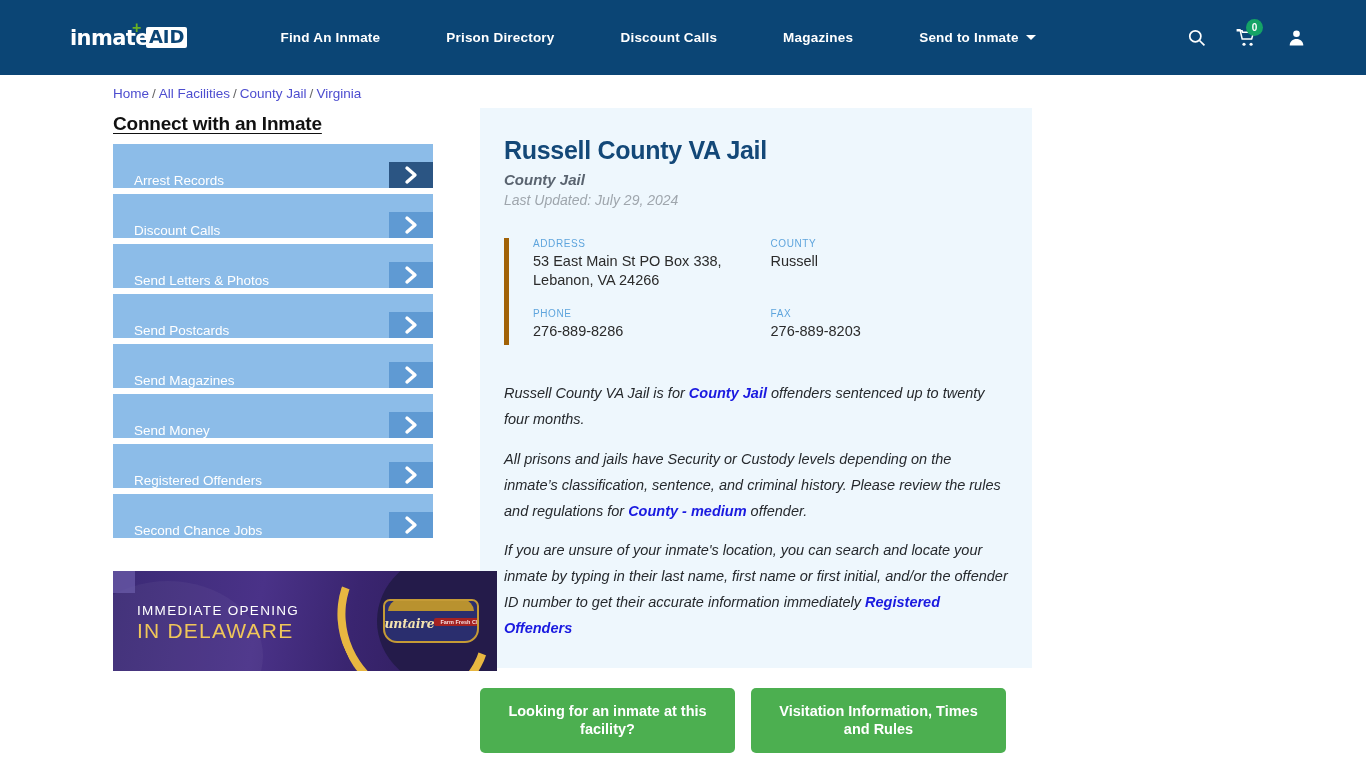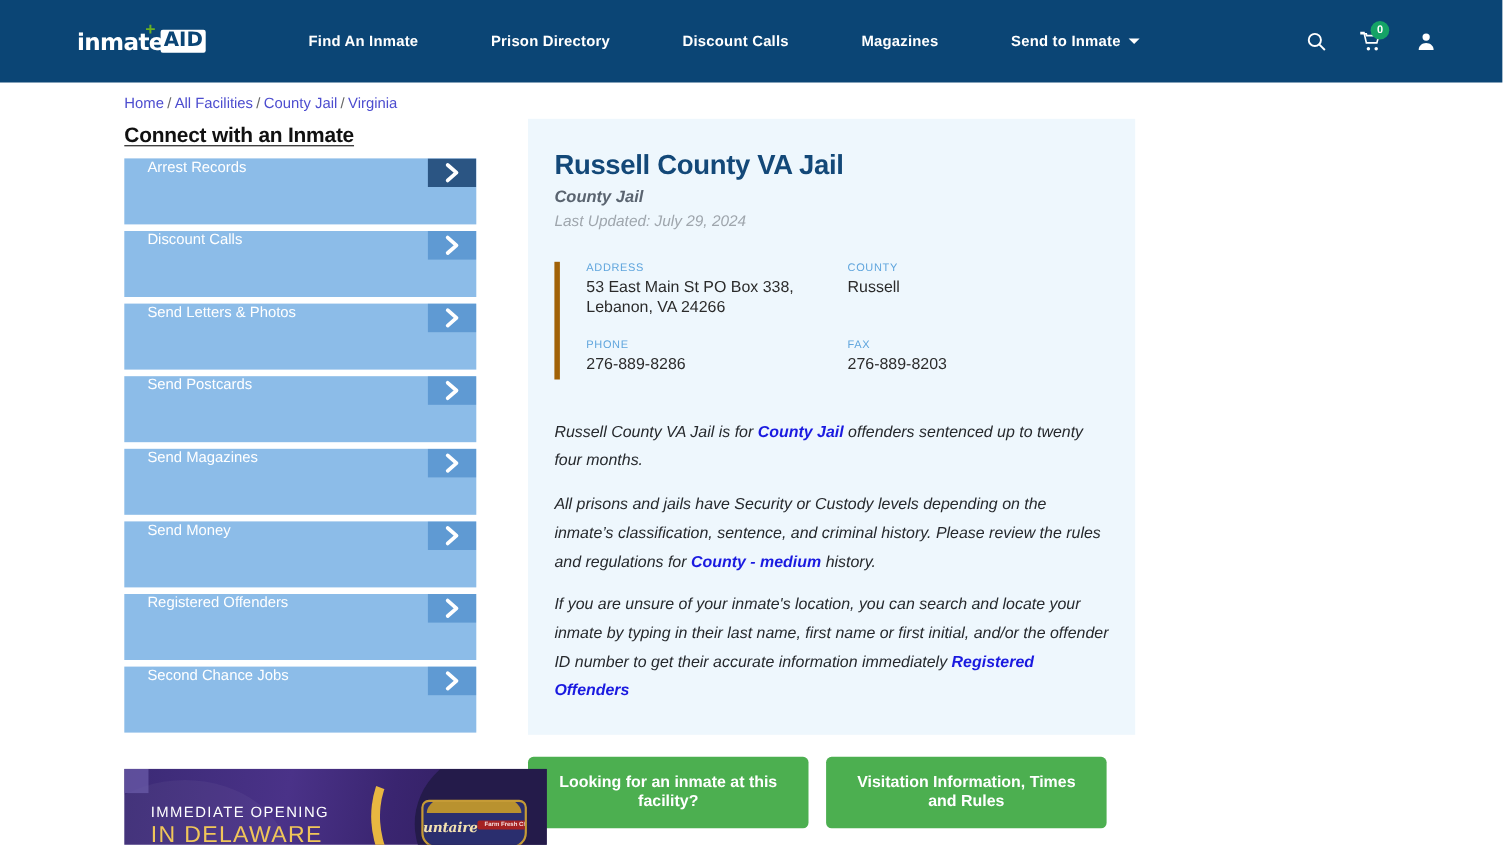--- a/index.html
+++ b/index.html
@@ -120,23 +120,23 @@
     color: #111;
     text-decoration: underline;
     text-underline-offset: 3px;
     margin-bottom: 9px;
     letter-spacing: -0.2px;
   }
 
   .menu { background: #ffffff; }
   .menu-item {
     display: flex;
-    align-items: flex-start;
+    align-items: flex-end;
     background: #8cbce8;
-    height: 60px;
+    height: 44px;
     margin-bottom: 6px;
     cursor: pointer;
     overflow: hidden;
   }
   .menu-item .label {
     flex: 1;
     display: flex;
     align-items: center;
     padding-left: 21px;
     color: #ffffff;
@@ -499,21 +499,21 @@
           <div class="info-value">276-889-8286</div>
         </div>
         <div>
           <div class="info-label">FAX</div>
           <div class="info-value">276-889-8203</div>
         </div>
       </div>
 
       <div class="body-copy">
         <p><span>Russell County VA Jail is for </span><a>County Jail</a><span> offenders sentenced up to twenty four months.</span></p>
-        <p><span>All prisons and jails have Security or Custody levels depending on the inmate’s classification, sentence, and criminal history. Please review the rules and regulations for </span><a>County - medium</a><span> history.</span></p>
+        <p><span>All prisons and jails have Security or Custody levels depending on the inmate’s classification, sentence, and criminal history. Please review the rules and regulations for </span><a>County - medium</a><span> offender.</span></p>
         <p><span>If you are unsure of your inmate's location, you can search and locate your inmate by typing in their last name, first name or first initial, and/or the offender ID number to get their accurate information immediately </span><a>Registered Offenders</a></p>
       </div>
     </div>
 
     <div class="cta-row">
       <button class="cta">Looking for an inmate at this facility?</button>
       <button class="cta">Visitation Information, Times and Rules</button>
     </div>
 
   </div>

